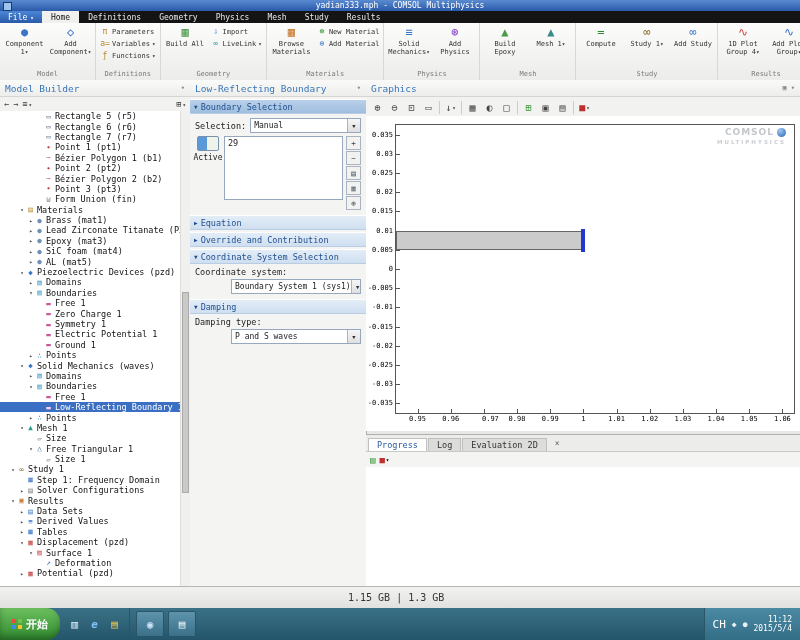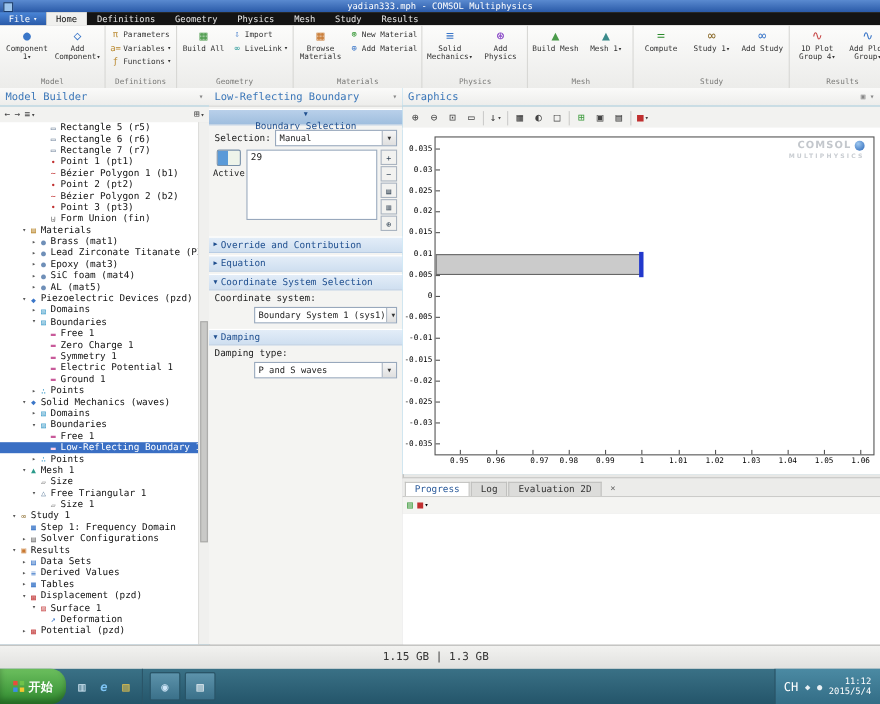--- a/index.html
+++ b/index.html
@@ -46,21 +46,21 @@
   .trow.sel .tarrow{color:#fff;}
   .ticon{width:9px;font-size:7.5px;text-align:center;flex:none;margin-right:2px;}
   .tlabel{overflow:hidden;}
   .vscroll{position:absolute;right:0;top:31px;bottom:0;width:9px;background:#f0f0ee;border-left:1px solid #dddddb;}
   .vthumb{position:absolute;left:1px;right:1px;top:38%;height:42%;background:#c9c9c7;border:1px solid #aaaaa8;}
   
   .panel-mid{left:190px;top:80px;width:176px;bottom:54px;background:#f4f4f2;border-right:1px solid #b0b0ae;}
   .section-header{height:13px;display:flex;align-items:center;gap:3px;padding:0 4px;margin-top:2px;
     background:linear-gradient(#e3edf8,#cfdff0);color:#1f4f8f;font-size:8.5px;
     border-top:1px solid #fff;border-bottom:1px solid #b9cde4;white-space:nowrap;}
-  .section-header.hl{background:linear-gradient(#b9d0ea,#9fbede);flex-direction:column;}
+  .section-header.hl{background:linear-gradient(#b9d0ea,#9fbede);}
   .sec-arrow{font-size:6px;}
   .sec-content{padding:3px 5px;font-size:8.5px;color:#222;}
   .field-row{display:flex;align-items:center;gap:4px;margin:1px 0;}
   .flabel{font-size:8.5px;color:#222;white-space:nowrap;}
   .dropdown{height:13px;background:#fff;border:1px solid #98a8bc;display:flex;align-items:center;
     font-size:8px;padding-left:3px;flex:1;white-space:nowrap;overflow:hidden;}
   .dd-btn{margin-left:auto;width:12px;height:100%;flex:none;background:linear-gradient(#f6f6f6,#dfdfdf);
     border-left:1px solid #aab4c0;display:flex;align-items:center;justify-content:center;font-size:5.5px;color:#333;}
   .dropdown.block{margin-top:2px;margin-left:36px;}
   .sel-row{display:flex;gap:3px;margin-top:3px;}
@@ -235,21 +235,21 @@
             <div class="ric" style="color: rgb(138, 74, 200);">⊛</div>
             <div class="rlabel">Add Physics</div>
           </div>
         </div>
         <div class="rglabel">Physics</div>
       </div>
       <div class="rgroup">
         <div class="ritems">
           <div class="ritem-lg">
             <div class="ric" style="color: rgb(74, 154, 74);">▲</div>
-            <div class="rlabel">Build Mesh</div>
+            <div class="rlabel">Build Epoxy</div>
           </div>
           <div class="ritem-lg">
             <div class="ric" style="color: rgb(58, 138, 138);">▲</div>
             <div class="rlabel">Mesh 1<span class="caret">▾</span></div>
           </div>
         </div>
         <div class="rglabel">Mesh</div>
       </div>
       <div class="rgroup">
         <div class="ritems">
@@ -624,25 +624,25 @@
               <span>▥</span>
             </div>
             <div class="sbtn">
               <span>⊕</span>
             </div>
           </div>
       </div>
     </div>
     <div class="section-header">
       <span class="sec-arrow">▶</span>
-      <span>Override and Contribution</span>
+      <span>Equation</span>
     </div>
     <div class="section-header">
       <span class="sec-arrow">▶</span>
-      <span>Equation</span>
+      <span>Override and Contribution</span>
     </div>
     <div class="section-header">
       <span class="sec-arrow">▼</span>
       <span>Coordinate System Selection</span>
     </div>
     <div class="sec-content">
       <div class="flabel">Coordinate system:</div>
       <div class="dropdown block">
         <span>Boundary System 1 (sys1)</span>
         <span class="dd-btn">▼</span>

